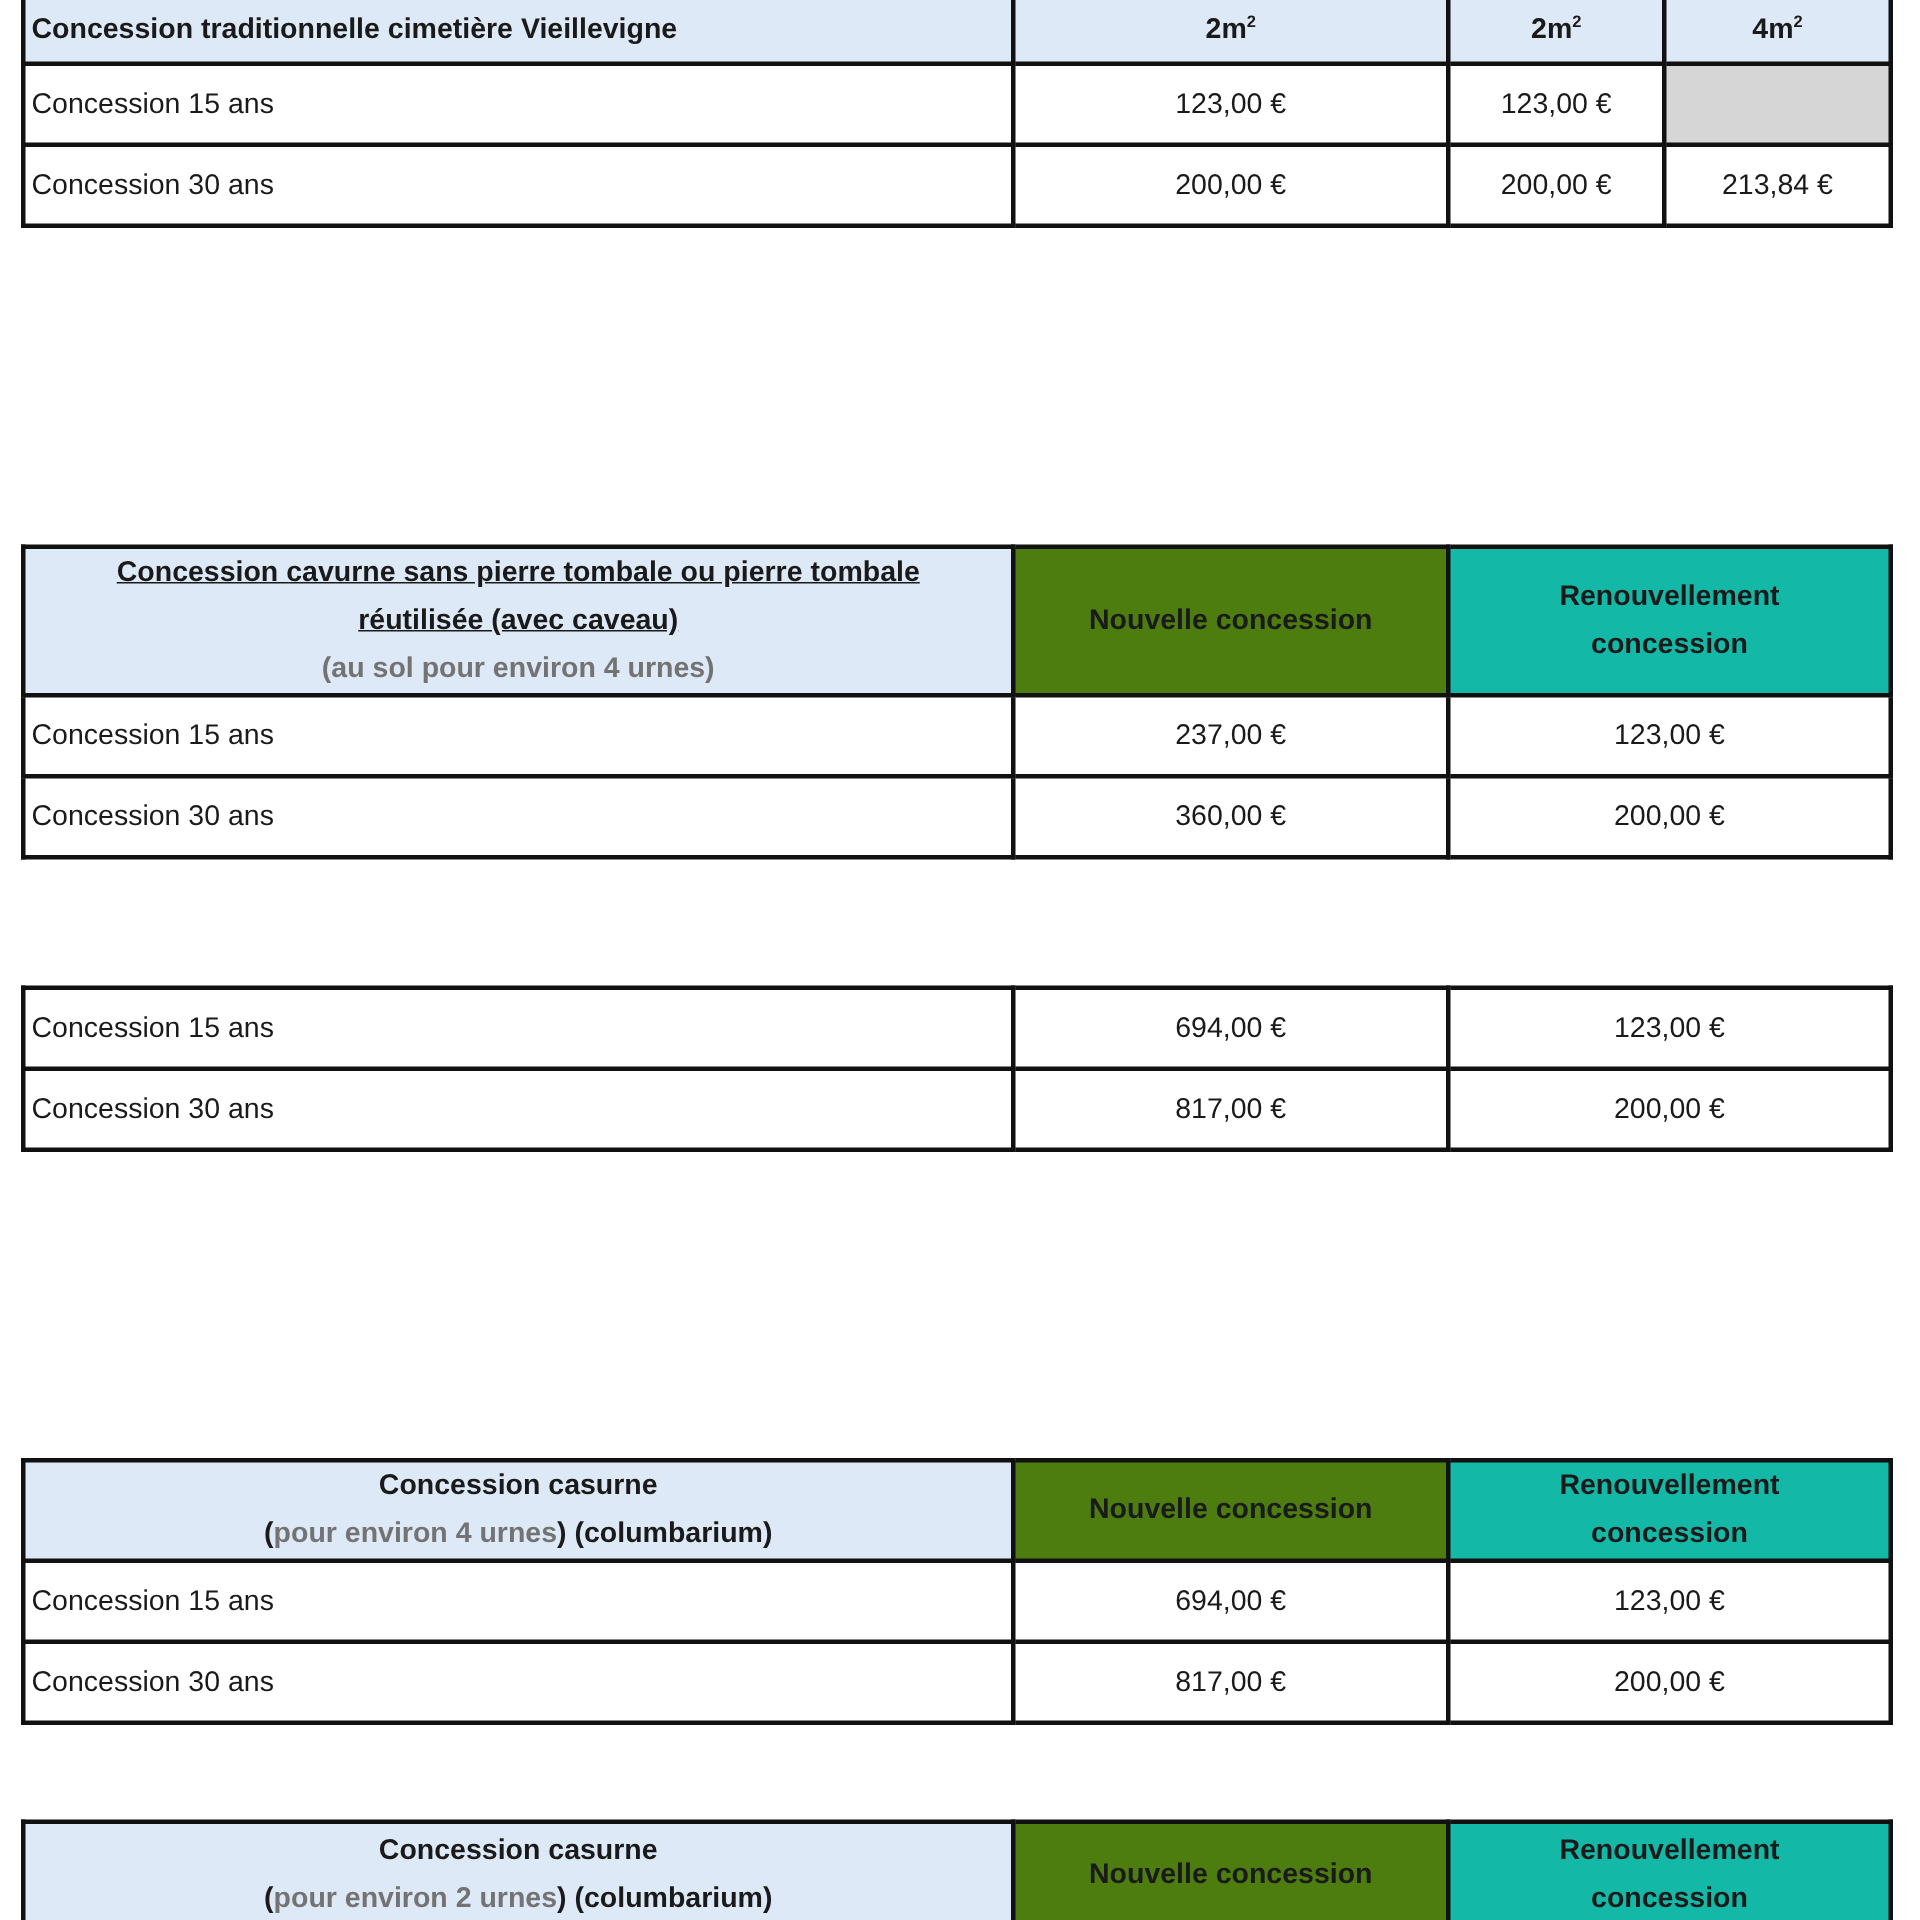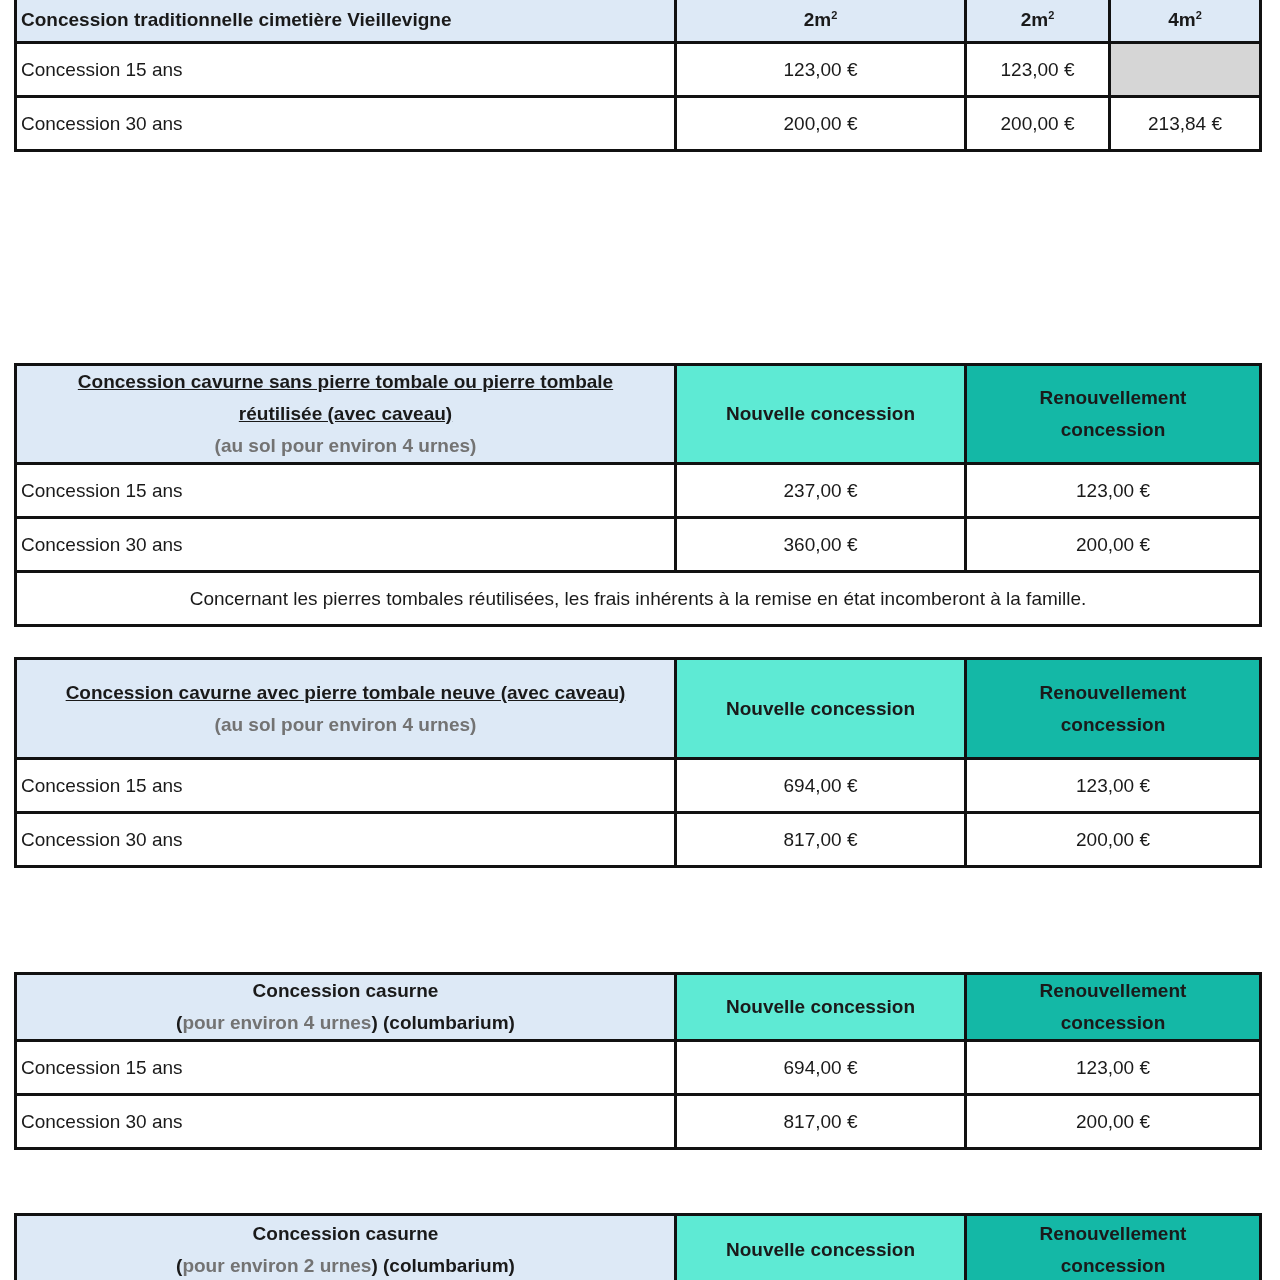--- a/index.html
+++ b/index.html
@@ -3,21 +3,21 @@
 <meta charset="utf-8">
 <style>
   html, body { margin: 0; padding: 0; background: #ffffff; }
   body { width: 1280px; height: 1280px; overflow: hidden; position: relative;
          font-family: "Liberation Sans", sans-serif; color: #1a1a1a; }
   .tbl { position: absolute; left: 14px; width: 1248px; border-collapse: collapse; table-layout: fixed; }
   .tbl td { border: 3px solid #111; font-size: 19px; padding: 0 4px; white-space: nowrap; }
   .c1 { width: 660px; }
   .c2 { width: 290px; }
   .hdr-blue { background: #dde9f6; }
-  .hdr-yellow { background: #5eead4; }
+  .hdr-yellow { background: #4d7c0f; }
   .hdr-green { background: #14b8a6; }
   .grey { background: #d6d6d6; }
   .b { font-weight: bold; }
   .ctr { text-align: center; }
   .u { text-decoration: underline; }
   .red { color: #737373; }
   .lh { line-height: 32px; }
   sup { font-size: 11px; }
 </style>
 </head>
@@ -74,44 +74,30 @@
   <tr style="height:54px;">
     <td>Concession 15 ans</td>
     <td class="ctr">237,00 €</td>
     <td class="ctr">123,00 €</td>
   </tr>
   <tr style="height:54px;">
     <td>Concession 30 ans</td>
     <td class="ctr">360,00 €</td>
     <td class="ctr">200,00 €</td>
   </tr>
-  <tr style="height:54px;">
-    <td colspan="3" class="ctr">Concernant les pierres tombales réutilisées, les frais inhérents à la remise en état incomberont à la famille.</td>
-  </tr>
 </tbody>
   </table>
 
 <table class="tbl" style="top:657px;">
   <colgroup>
       <col class="c1">
       <col class="c2">
       <col>
     </colgroup>
   <tbody>
-      <tr style="height:100px;">
-    <td class="hdr-blue b ctr lh">
-      <div class="u">Concession  cavurne avec pierre tombale neuve (avec caveau)</div>
-      <div class="red">(au sol pour environ 4 urnes)</div>
-    </td>
-    <td class="hdr-yellow b ctr">Nouvelle concession</td>
-    <td class="hdr-green b ctr lh">
-      <div>Renouvellement</div>
-          <div>concession</div>
-    </td>
-  </tr>
   <tr style="height:54px;">
     <td>Concession 15 ans</td>
     <td class="ctr">694,00 €</td>
     <td class="ctr">123,00 €</td>
   </tr>
   <tr style="height:54px;">
     <td>Concession 30 ans</td>
     <td class="ctr">817,00 €</td>
     <td class="ctr">200,00 €</td>
   </tr>

